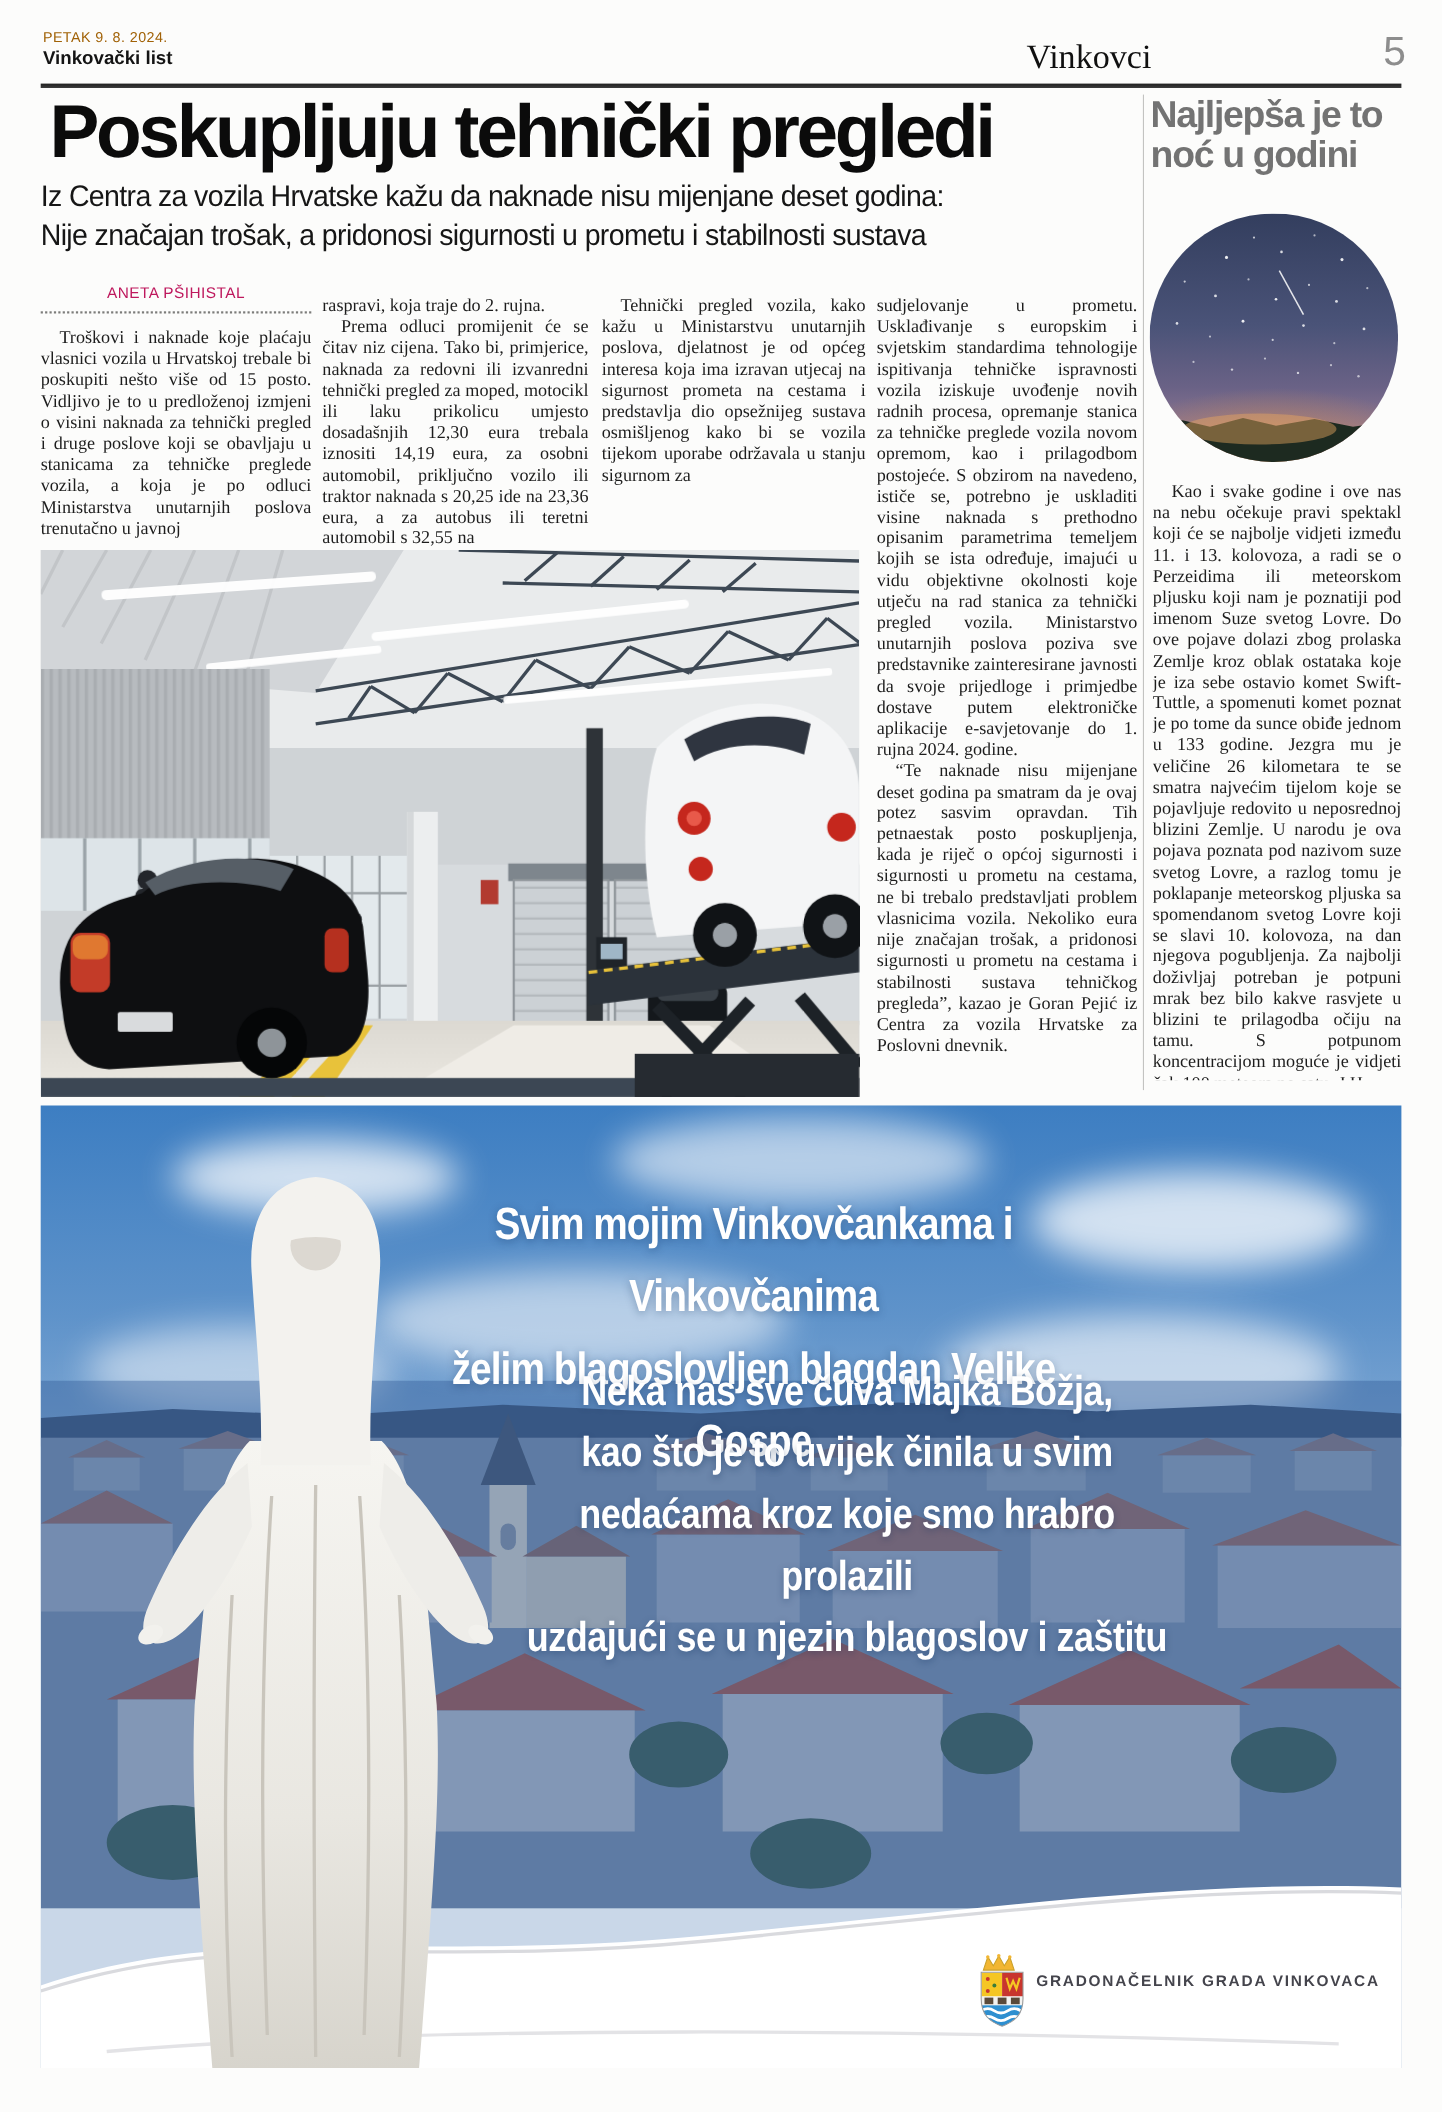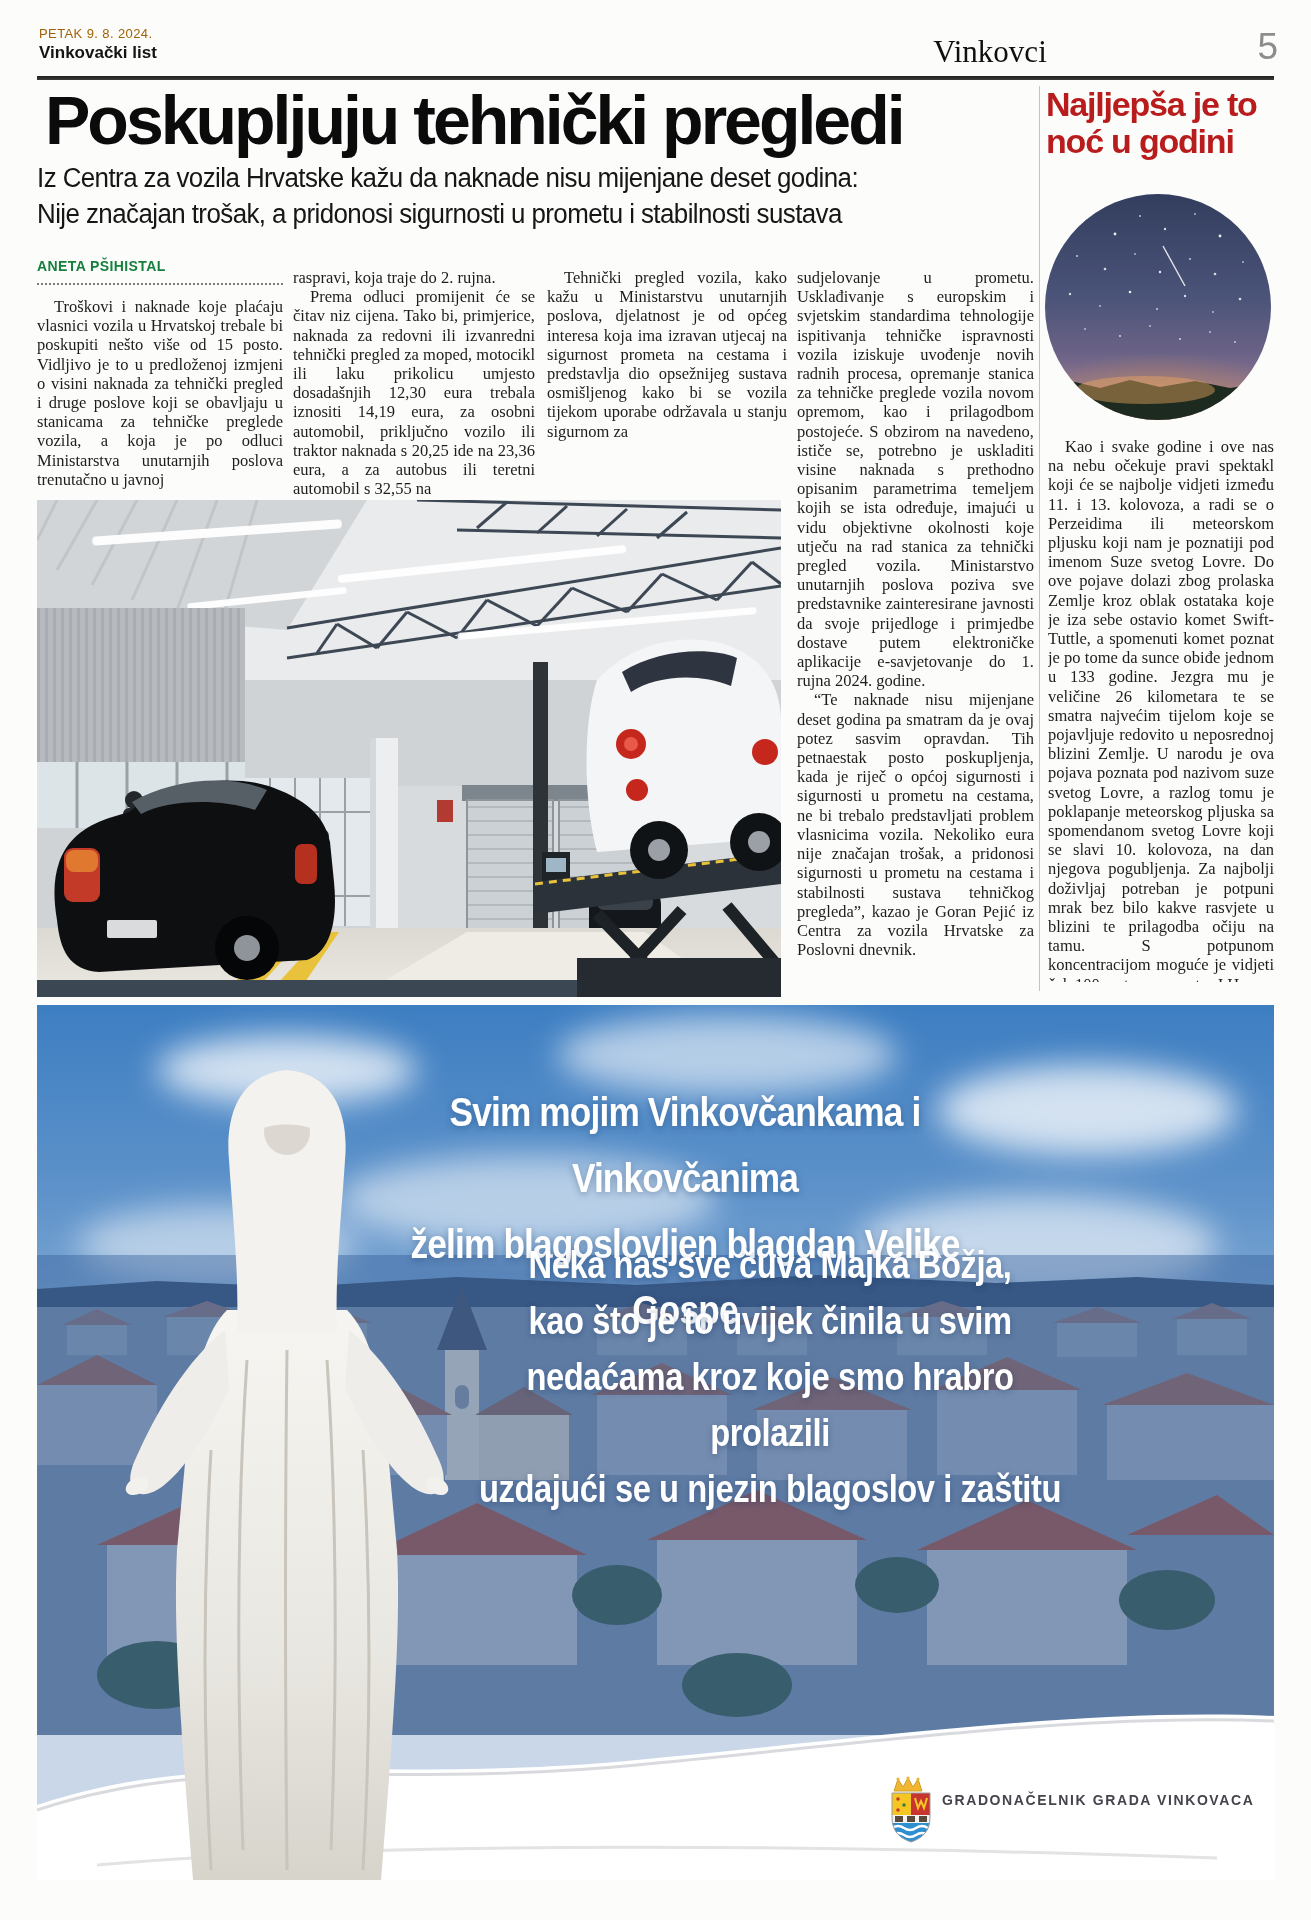--- a/index.html
+++ b/index.html
@@ -15,38 +15,38 @@
   .hdr-page{left:1238px;top:26px;width:40px;text-align:right;font-size:37px;color:#8d8d8d;font-weight:300;}
   .hdr-rule{left:37px;top:76px;width:1237px;height:4px;background:linear-gradient(180deg,#1f1f1f,#3c3c3c);}
 
   
   .headline{left:34px;top:84px;width:1005px;font-size:68px;font-weight:800;letter-spacing:-3px;
             color:#0b0b0b;line-height:72px;white-space:nowrap;margin-left:11px;}
   .subhead{left:37px;width:1000px;font-size:27px;color:#161616;letter-spacing:-.6px;transform-origin:left top;transform:scaleX(.96);}
   .subhead1{top:163px;} .subhead2{top:199px;}
   .divider-v{left:1039px;top:86px;width:1px;height:905px;background:#c3c3c1;}
 
-  .byline{left:37px;top:258px;width:246px;font-size:14px;font-weight:bold;
-          letter-spacing:.4px;color:#15803d;}
+  .byline{left:37px;top:258px;width:246px;text-align:center;font-size:14px;font-weight:normal;
+          letter-spacing:.4px;color:#be185d;}
   .byline-rule{left:37px;top:283px;width:246px;height:0;border-top:2px dotted #7c7c7a;}
 
   .bodycol{font-family:"Liberation Serif",serif;font-size:16.5px;line-height:19.2px;
            text-align:justify;color:#1d1d1d;overflow:hidden;}
   .bodycol p{margin:0;}
   .bodycol p.indent{text-indent:17px;}
   .col1{left:37px;top:297px;width:246px;height:200px;}
   .col2{left:293px;top:268px;width:242px;height:232px;}
   .col3{left:547px;top:268px;width:240px;height:232px;}
   .col4{left:797px;top:268px;width:237px;height:726px;}
 
   .photo-wrap{left:37px;top:500px;width:744px;height:497px;overflow:hidden;background:#cfd3d6;}
 
   
   .sb-title{left:1046px;top:86px;width:230px;font-size:34px;font-weight:800;letter-spacing:-1.2px;
-            line-height:37px;color:#b91c1c;}
+            line-height:37px;color:#737373;}
   .sb-circle{left:1045px;top:194px;width:226px;height:226px;border-radius:50%;overflow:hidden;}
   .sb-body{left:1048px;top:437px;width:226px;height:545px;font-family:"Liberation Serif",serif;
            font-size:16.5px;line-height:19.2px;text-align:justify;color:#1d1d1d;text-indent:17px;overflow:hidden;}
 
   
   .ad{left:37px;top:1005px;width:1237px;height:875px;overflow:hidden;
       background:linear-gradient(180deg,#3d7ec2 0%,#5f93ca 22%,#8fb2d8 42%,#bccfe5 58%,#c9d7e8 70%);}
   .cloud{position:absolute;background:#ffffff;border-radius:50%;filter:blur(16px);opacity:.75;}
   .ad-headline{position:absolute;left:298px;top:74px;width:700px;text-align:center;color:#fff;
                font-size:41px;font-weight:700;letter-spacing:-1px;line-height:66px;

